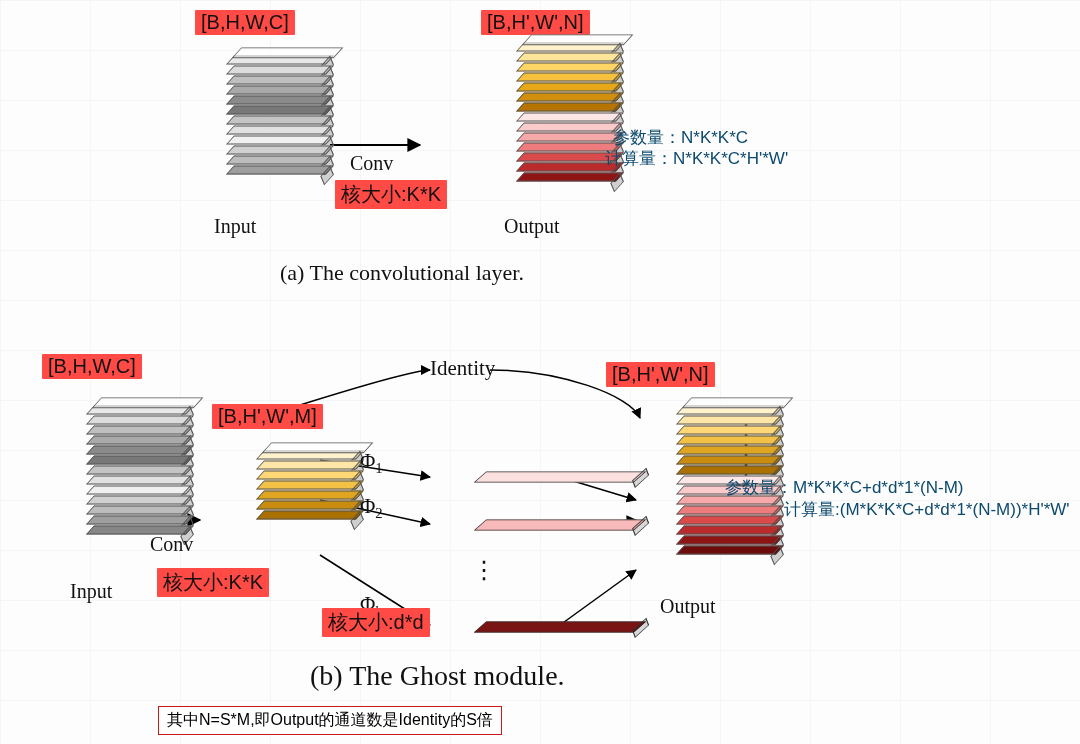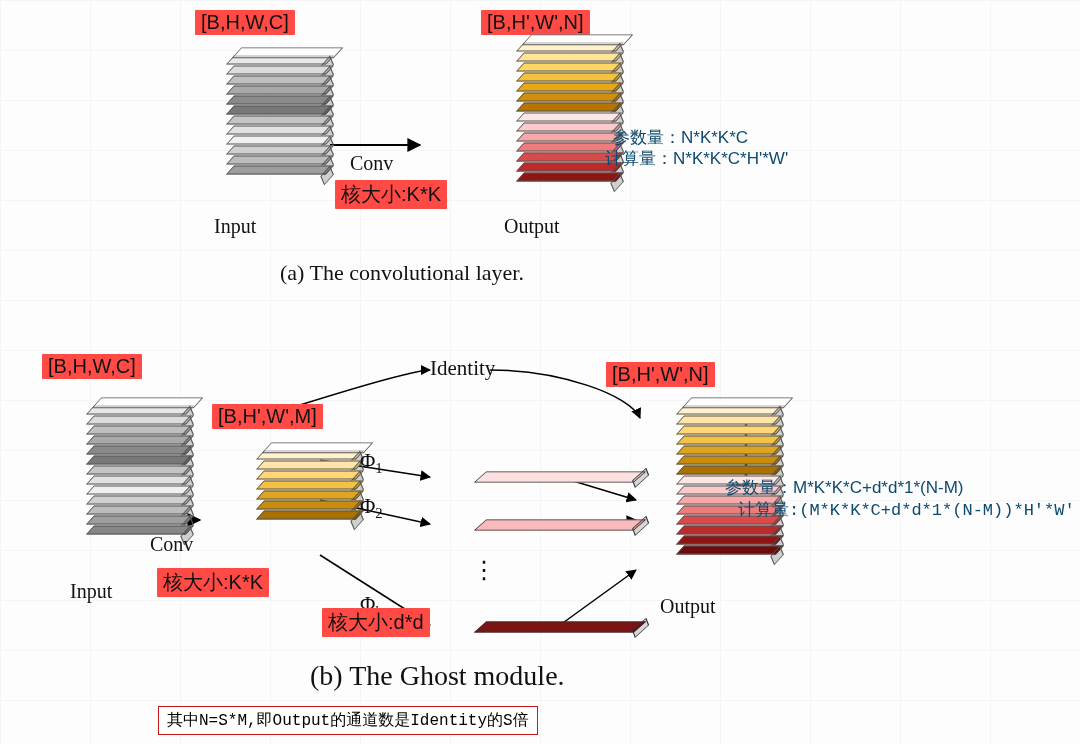--- a/index.html
+++ b/index.html
@@ -229,19 +229,19 @@
   <div class="slab" style="top:90px; background:#f7a8a8;"></div>
   <div class="slab" style="top:100px;background:#ee7c7c;"></div>
   <div class="slab" style="top:110px;background:#db4a4a;"></div>
   <div class="slab" style="top:120px;background:#bb2b2b;"></div>
   <div class="slab" style="top:130px;background:#8f1515;"></div>
   <div class="slab" style="top:140px;background:#6e0c0c;"></div>
 </div>
 <span class="label serif" style="left:660px; top:595px;">Output</span>
 
 <span class="label small" style="left:725px; top:476px;">参数量：M*K*K*C+d*d*1*(N-M)</span>
-<span class="label small" style="left:738px; top:498px;font-family:Liberation Mono, monospace;">计算量:(M*K*K*C+d*d*1*(N-M))*H'*W'</span>
+<span class="label small" style="left:784px; top:498px;">计算量:(M*K*K*C+d*d*1*(N-M))*H'*W'</span>
 
 <span class="label serif" style="left:310px; top:660px; font-size:28px;">(b)  The Ghost module.</span>
 
-<div class="note-box" style="left:158px; top:706px;font-family:Liberation Mono, monospace;">其中N=S*M,即Output的通道数是Identity的S倍</div>
+<div class="note-box" style="left:158px; top:706px;">其中N=S*M,即Output的通道数是Identity的S倍</div>
 
 </div>
 
 </body></html>

